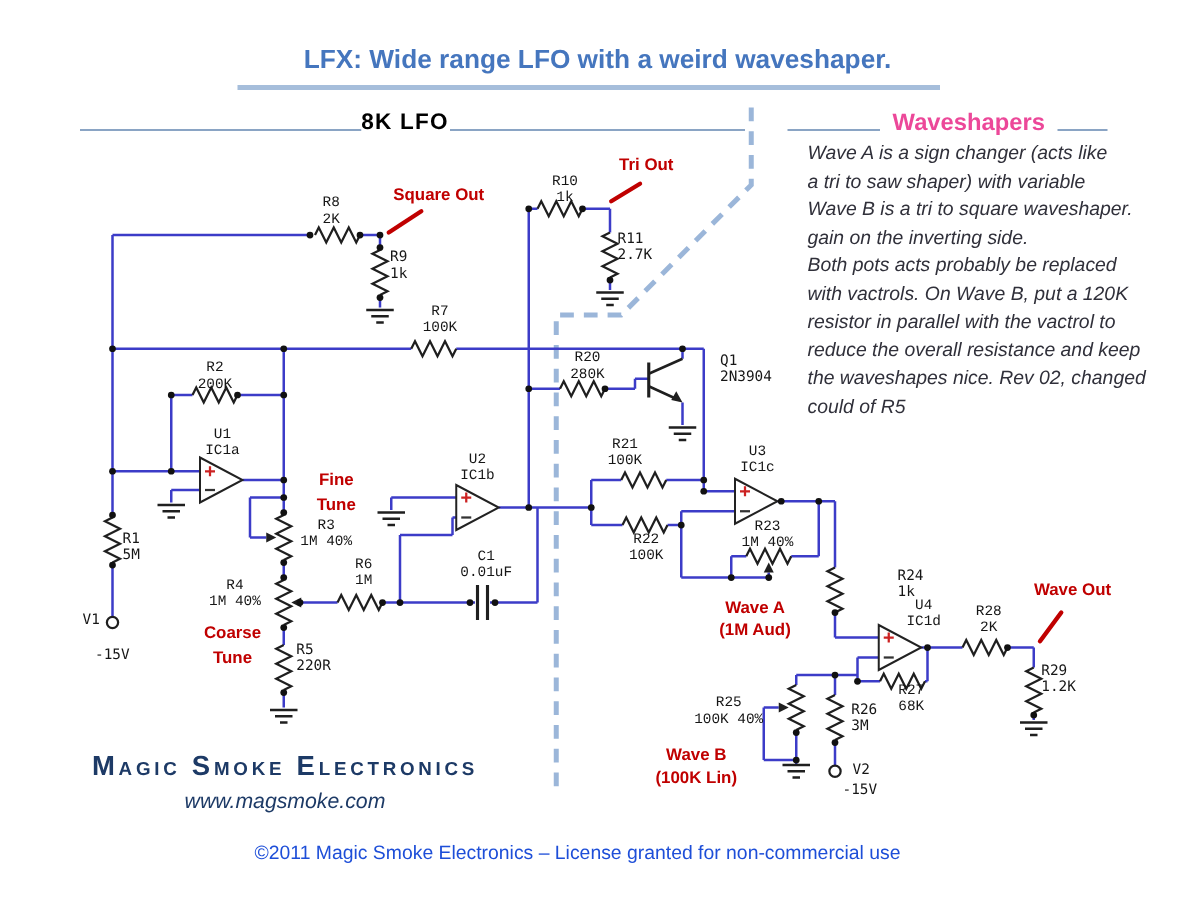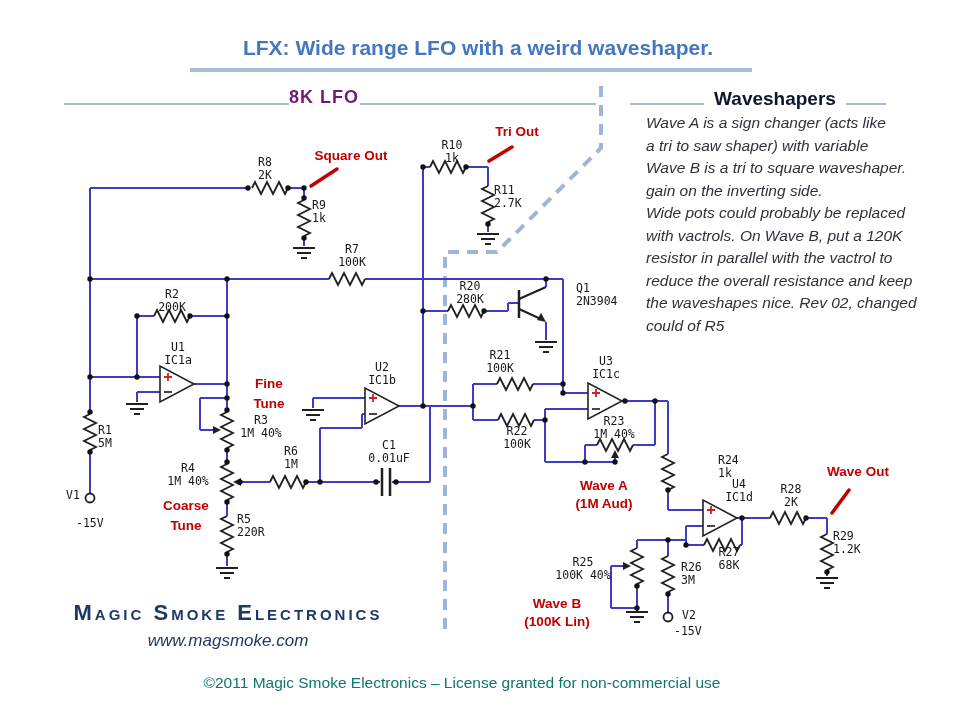--- a/index.html
+++ b/index.html
@@ -5,35 +5,35 @@
   html,body{margin:0;padding:0;background:#fff;}
   .stage{position:relative;width:960px;height:720px;background:#ffffff;overflow:hidden;
          font-family:"Liberation Sans",sans-serif;}
   svg.schem{position:absolute;left:0;top:0;}
   .abs{position:absolute;white-space:nowrap;}
   .ctr{transform:translateX(-50%);text-align:center;}
   
   .lbl{position:absolute;font:11.5px "DejaVu Sans Mono",monospace;color:#161616;
        line-height:13px;white-space:pre;}
   .lbl span{display:block;}
-  .lbl.ctr span{display:block;}
+  .lbl.ctr span{display:block;font-family:Liberation Mono, monospace;}
   
   .red{position:absolute;font:bold 13.5px "Liberation Sans",sans-serif;color:#c00000;
        line-height:20px;white-space:nowrap;}
   .red span{display:block;}
   .title{position:absolute;font:bold 21px "Liberation Sans",sans-serif;color:#4576be;}
   .rule{position:absolute;background:#a6bedb;}
-  .sec{position:absolute;font:bold 18px "Liberation Sans",sans-serif;color:#701a75;letter-spacing:1px;}
-  .sec2{position:absolute;font:600 19px "Liberation Sans",sans-serif;color:#0f172a;text-align:center;}
+  .sec{position:absolute;font:bold 18px "Liberation Sans",sans-serif;color:#000000;letter-spacing:1px;}
+  .sec2{position:absolute;font:600 19px "Liberation Sans",sans-serif;color:#ec4899;text-align:center;}
   .notes{position:absolute;left:646px;top:112px;width:312px;
          font:italic 15.5px "Liberation Sans",sans-serif;color:#30303a;line-height:22.5px;}
   .logo{position:absolute;font:bold 22px "Liberation Sans",sans-serif;color:#1d3a66;
         font-variant:small-caps;letter-spacing:3px;}
   .url{position:absolute;font:italic 17px "Liberation Sans",sans-serif;color:#1d3a66;}
-  .copy{position:absolute;font:15.5px "Liberation Sans",sans-serif;color:#0f766e;}
+  .copy{position:absolute;font:15.5px "Liberation Sans",sans-serif;color:#1d4ed8;}
 </style>
 </head>
 <body>
 
 <div class="stage">
 
   <svg class="schem" width="960" height="720" viewBox="0 0 960 720">
 
     <g stroke="#8aa4c4" stroke-width="1.5">
       <path d="M64,104 H289 M360,104 H596 M630,104 H704 M846,104 H886" fill="none"></path>
@@ -216,21 +216,21 @@
   <div class="title ctr abs" style="left:478px;top:36px">LFX: Wide range LFO with a weird waveshaper.</div>
   <div class="rule" style="left:190px;top:68px;width:562px;height:4px"></div>
   <div class="sec ctr abs" style="left:324px;top:87px">8K LFO</div>
   <div class="sec2 ctr abs" style="left:775px;top:88px">Waveshapers</div>
 
   <div class="notes">
     <div>Wave A is a sign changer (acts like</div>
     <div>a tri to saw shaper) with variable</div>
     <div>Wave B is a tri to square waveshaper.</div>
     <div>gain on the inverting side.</div>
-    <div>Wide pots could probably be replaced</div>
+    <div>Both pots acts probably be replaced</div>
     <div>with vactrols. On Wave B, put a 120K</div>
     <div>resistor in parallel with the vactrol to</div>
     <div>reduce the overall resistance and keep</div>
     <div>the waveshapes nice.  Rev 02, changed</div>
     <div>could of R5</div>
   </div>
 
   <div class="lbl ctr" style="left:265px;top:156px"><span>R8</span><span>2K</span></div>
   <div class="lbl" style="left:312px;top:199px"><span>R9</span><span>1k</span></div>
   <div class="lbl ctr" style="left:452px;top:139px"><span>R10</span><span>1k</span></div>

